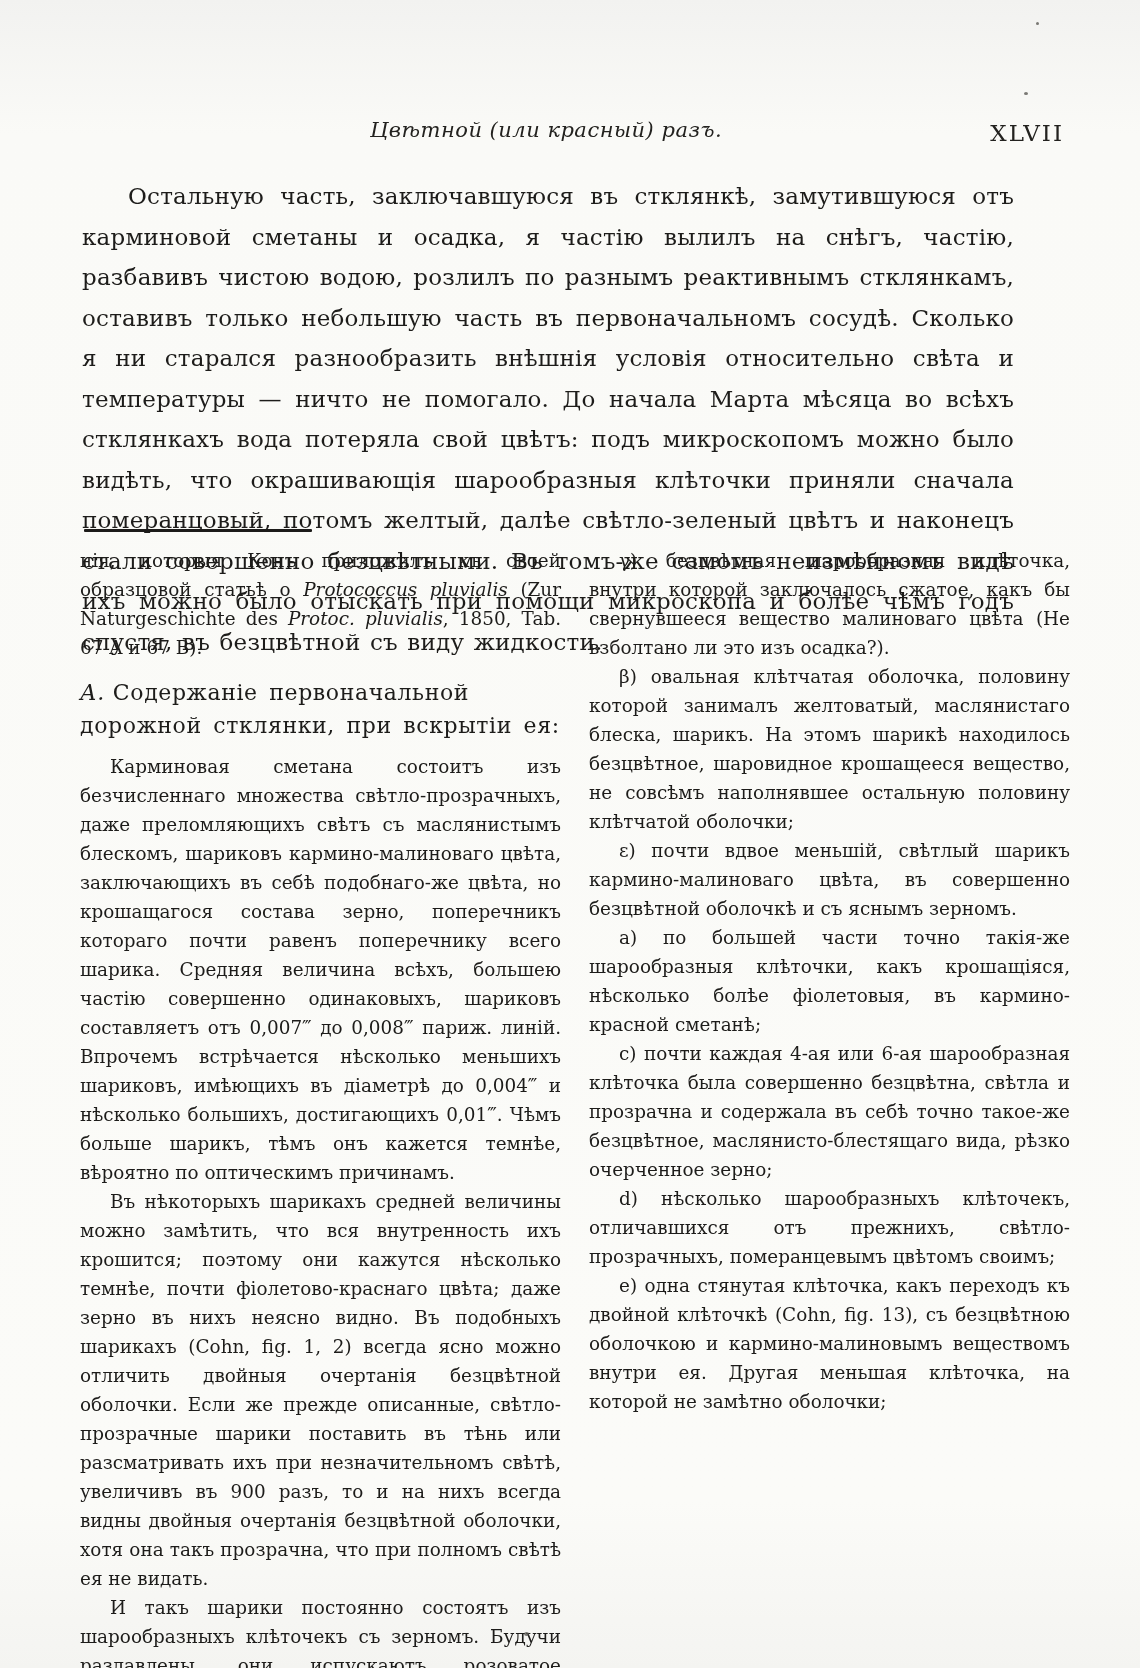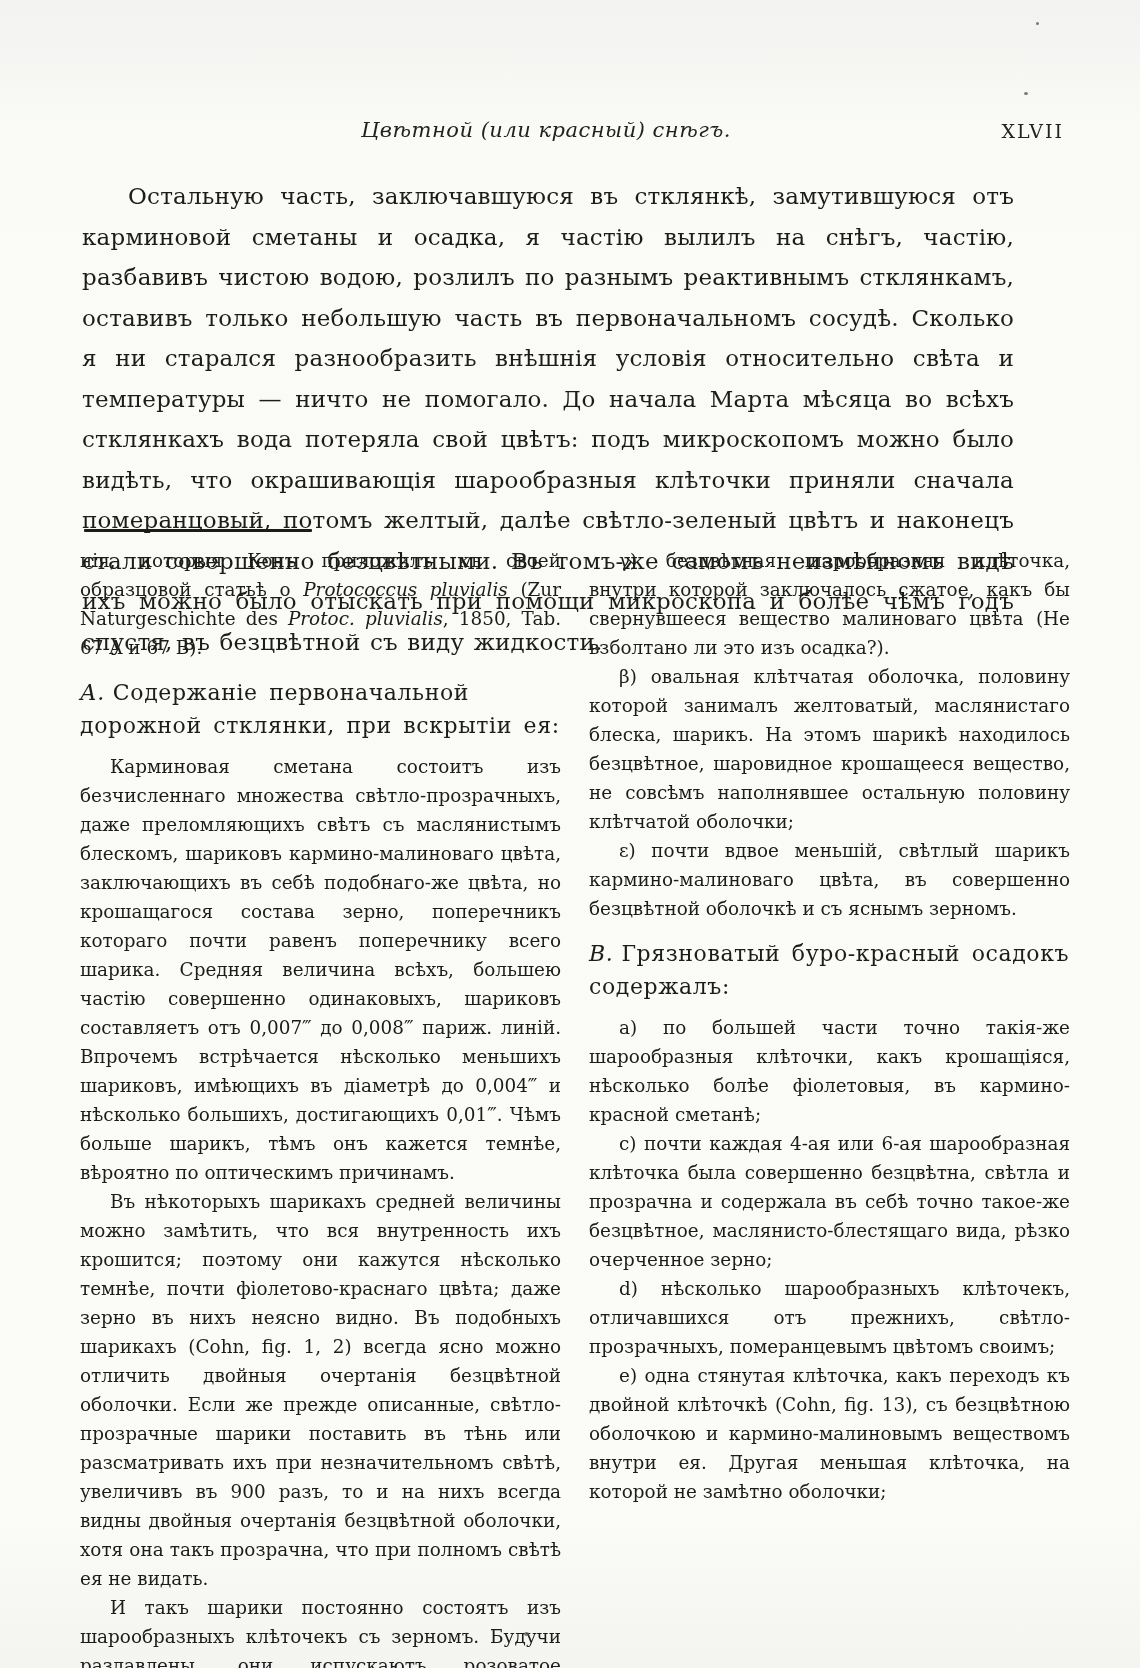--- a/index.html
+++ b/index.html
@@ -16,21 +16,21 @@
   
   .running-head{
     position:absolute;left:80px;top:118px;width:932px;height:34px;
   }
   .running-title{
     display:block;text-align:center;
     font-style:italic;font-size:21px;letter-spacing:.5px;color:#23221f;
   }
   .page-number{
     position:absolute;right:-52px;top:2px;
-    font-size:19px;letter-spacing:2px;font-variant:small-caps;color:#23221f;
+    font-size:23px;letter-spacing:2px;font-variant:small-caps;color:#23221f;
   }
   
   .intro{
     position:absolute;left:82px;top:176px;width:932px;
     font-size:23px;line-height:40.5px;text-align:justify;
     text-indent:46px;letter-spacing:.2px;word-spacing:2px;
   }
   
   .separator-rule{
     position:absolute;left:84px;top:529px;width:228px;height:3px;
@@ -56,21 +56,21 @@
   .speck.s1{left:1024px;top:92px;width:4px;height:3px;}
   .speck.s2{left:524px;top:1632px;width:5px;height:4px;}
   .speck.s3{left:1036px;top:22px;width:3px;height:3px;}
 </style>
 </head>
 <body>
 
 <div class="page">
 
   <div class="running-head">
-    <span class="running-title">Цвѣтной (или красный) снѣгъ.</span>
+    <span class="running-title">Цвѣтной (или красный) разъ.</span>
     <span class="page-number">XLVII</span>
   </div>
 
   <div class="intro">Остальную часть, заключавшуюся въ стклянкѣ, замутившуюся отъ карминовой сметаны и осадка, я частію вылилъ на снѣгъ, частію, разбавивъ чистою водою, розлилъ по разнымъ реактивнымъ стклянкамъ, оставивъ только небольшую часть въ первоначальномъ сосудѣ. Сколько я ни старался разнообразить внѣшнія условія относительно свѣта и температуры — ничто не помогало. До начала Марта мѣсяца во всѣхъ стклянкахъ вода потеряла свой цвѣтъ: подъ микроскопомъ можно было видѣть, что окрашивающія шарообразныя клѣточки приняли сначала померанцовый, потомъ желтый, далѣе свѣтло-зеленый цвѣтъ и наконецъ стали совершенно безцвѣтными. Въ томъ-же самомъ неизмѣнномъ видѣ ихъ можно было отыскать при помощи микроскопа и болѣе чѣмъ годъ спустя, въ безцвѣтной съ виду жидкости.</div>
 
   <div class="separator-rule"></div>
 
   <div class="columns">
 
     <div class="col">
@@ -82,21 +82,20 @@
       <p>Въ нѣкоторыхъ шарикахъ средней величины можно замѣтить, что вся внутренность ихъ крошится; поэтому они кажутся нѣсколько темнѣе, почти фіолетово-краснаго цвѣта; даже зерно въ нихъ неясно видно. Въ подобныхъ шарикахъ (Cohn, fig. 1, 2) всегда ясно можно отличить двойныя очертанія безцвѣтной оболочки. Если же прежде описанные, свѣтло-прозрачные шарики поставить въ тѣнь или разсматривать ихъ при незначительномъ свѣтѣ, увеличивъ въ 900 разъ, то и на нихъ всегда видны двойныя очертанія безцвѣтной оболочки, хотя она такъ прозрачна, что при полномъ свѣтѣ ея не видать.</p>
       <p>И такъ шарики постоянно состоятъ изъ шарообразныхъ клѣточекъ съ зерномъ. Будучи раздавлены, они испускаютъ розоватое вещество, раздѣляющееся на множество мелкихъ, маслянистыхъ капель.</p>
 
     </div>
 
     <div class="col">
       <p>γ) безцвѣтная шарообразная клѣточка, внутри которой заключалось сжатое, какъ бы свернувшееся вещество малиноваго цвѣта (Не взболтано ли это изъ осадка?).</p>
       <p>β) овальная клѣтчатая оболочка, половину которой занималъ желтоватый, маслянистаго блеска, шарикъ. На этомъ шарикѣ находилось безцвѣтное, шаровидное крошащееся вещество, не совсѣмъ наполнявшее остальную половину клѣтчатой оболочки;</p>
       <p>ε) почти вдвое меньшій, свѣтлый шарикъ кармино-малиноваго цвѣта, въ совершенно безцвѣтной оболочкѣ и съ яснымъ зерномъ.</p>
 
-      <p class="section-heading"><span class="section-letter">В.</span><span>Грязноватый буро-красный осадокъ содержалъ:</span></p>
 
       <p>a) по большей части точно такія-же шарообразныя клѣточки, какъ крошащіяся, нѣсколько болѣе фіолетовыя, въ кармино-красной сметанѣ;</p>
       <p>c) почти каждая 4-ая или 6-ая шарообразная клѣточка была совершенно безцвѣтна, свѣтла и прозрачна и содержала въ себѣ точно такое-же безцвѣтное, маслянисто-блестящаго вида, рѣзко очерченное зерно;</p>
       <p>d) нѣсколько шарообразныхъ клѣточекъ, отличавшихся отъ прежнихъ, свѣтло-прозрачныхъ, померанцевымъ цвѣтомъ своимъ;</p>
       <p>e) одна стянутая клѣточка, какъ переходъ къ двойной клѣточкѣ (Cohn, fig. 13), съ безцвѣтною оболочкою и кармино-малиновымъ веществомъ внутри ея. Другая меньшая клѣточка, на которой не замѣтно оболочки;</p>
 
     </div>
 
   </div>
 

